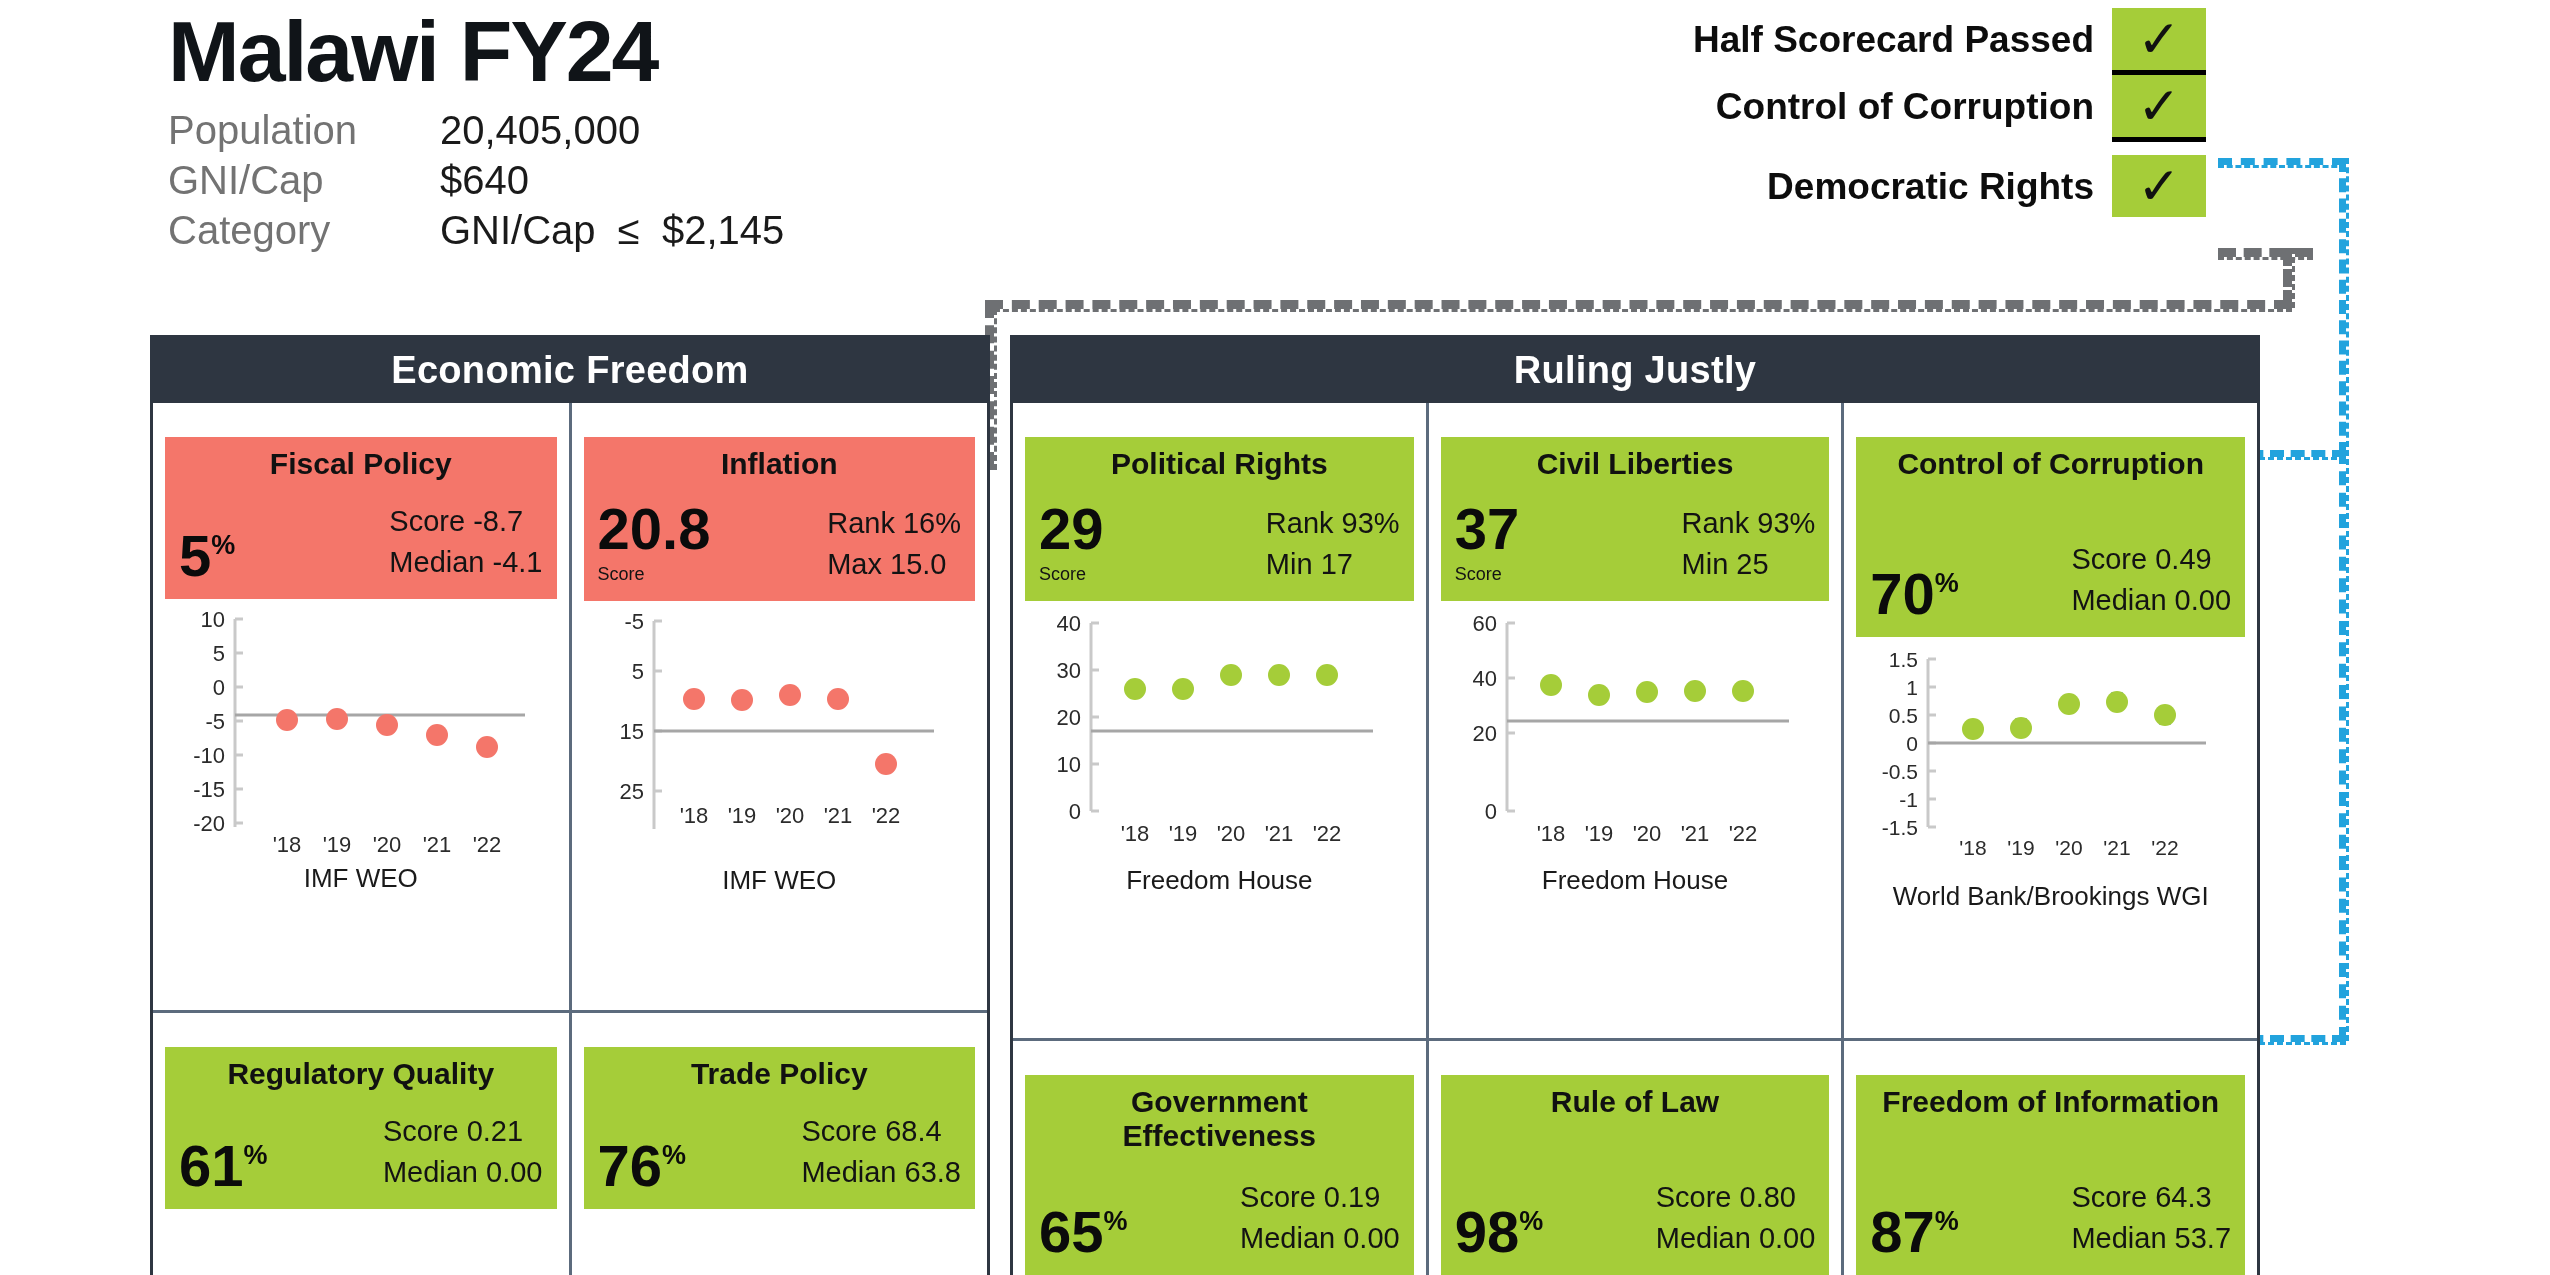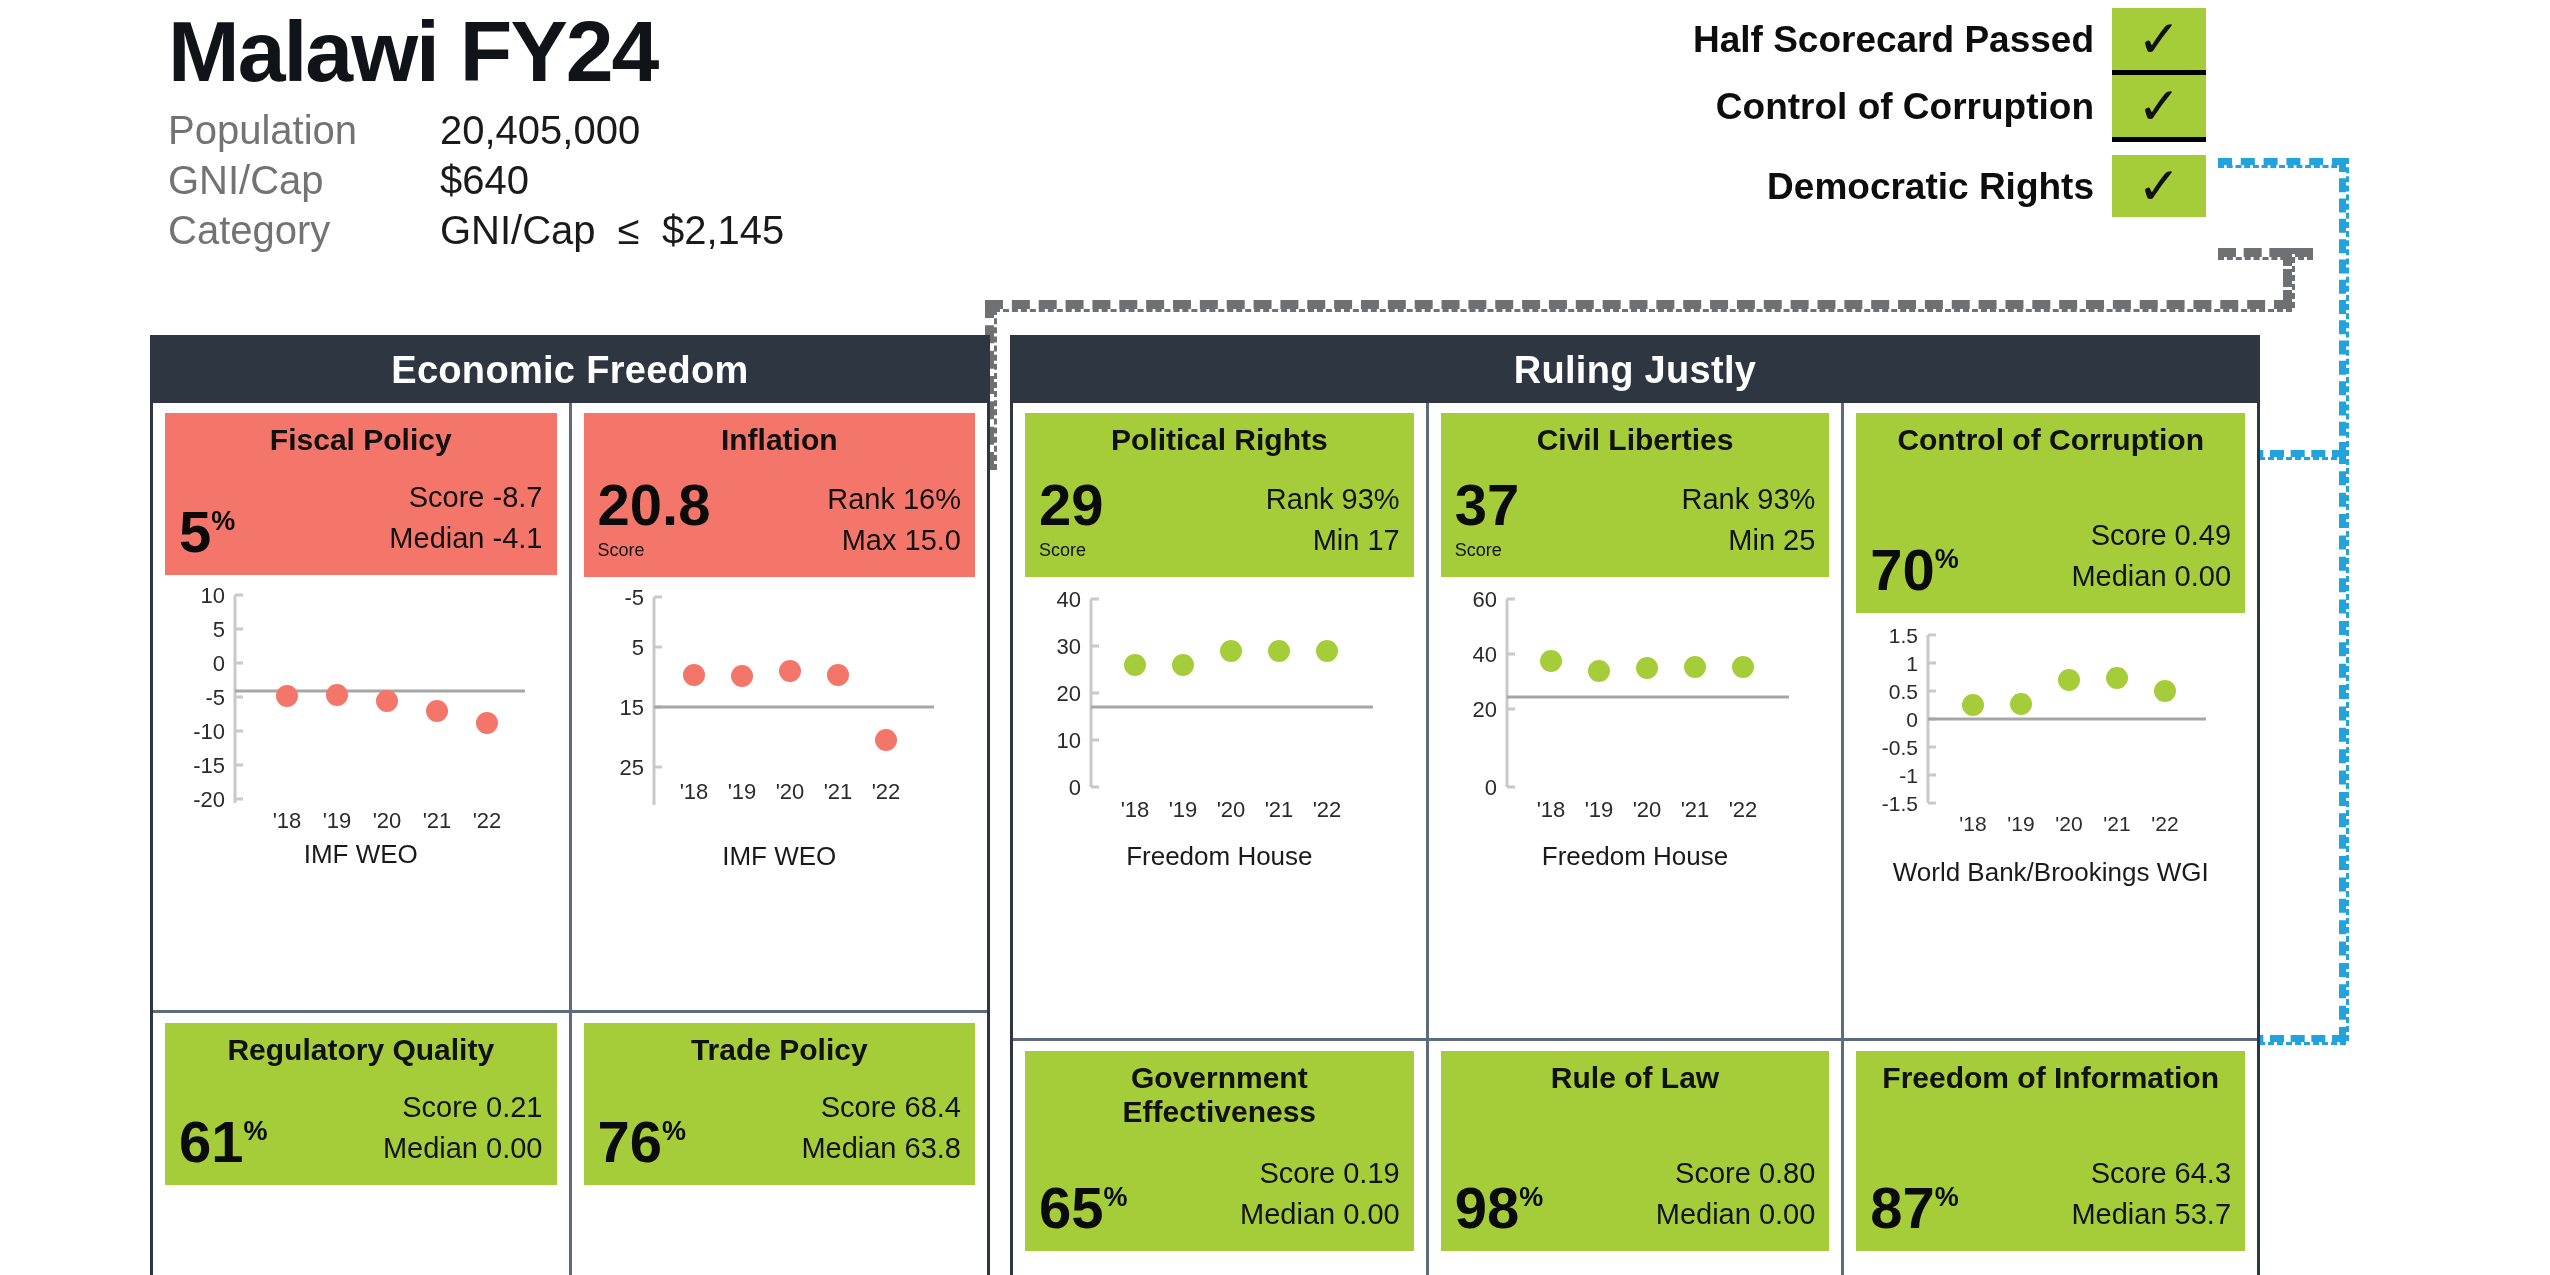--- a/index.html
+++ b/index.html
@@ -53,40 +53,40 @@
     font-size: 38px; font-weight: bold;
     height: 65px; display: flex; align-items: center; justify-content: center;
     letter-spacing: .3px;
   }
   .panel-body { display: flex; }
   .col { flex: 1; border-right: 3px solid #5c6b7d; padding: 10px 12px 0 12px; }
   .col:last-child { border-right: none; }
 
   
   .card { width: 100%; }
-  .card-box { padding: 10px 14px 16px 14px; }
+  .card-box { padding: 10px 14px 16px 14px; margin-top: 24px; }
   .card-box.red   { background: #f4766a; }
   .card-box.green { background: #a5cd39; }
   .card-title {
     text-align: center; font-size: 30px; font-weight: bold;
     color: #111; line-height: 1.12; min-height: 38px;
   }
   .card-title.two-line { min-height: 76px; }
   .card-stats {
     margin-top: 16px; display: flex; align-items: flex-end;
     justify-content: space-between;
   }
   .big-wrap { display: flex; flex-direction: column; }
   .big-num {
     font-size: 58px; font-weight: bold; color: #0b0b0b; line-height: .95;
     display: flex; align-items: flex-start;
   }
   .big-num sup { font-size: 27px; font-weight: bold; line-height: 1; margin-top: 4px; }
   .big-sub { font-size: 18px; color: #131313; margin-top: 8px; }
-  .side-stats { text-align: right; }
+  .side-stats { }
   .side-stats div { font-size: 29px; color: #131313; line-height: 1.42; }
 
   
   .chart-wrap { padding: 10px 0 0 0; }
   .chart-src {
     text-align: center; font-size: 26px; color: #1a1a1a; margin-top: 4px;
   }
   svg { display: block; }
 </style>
 </head>

